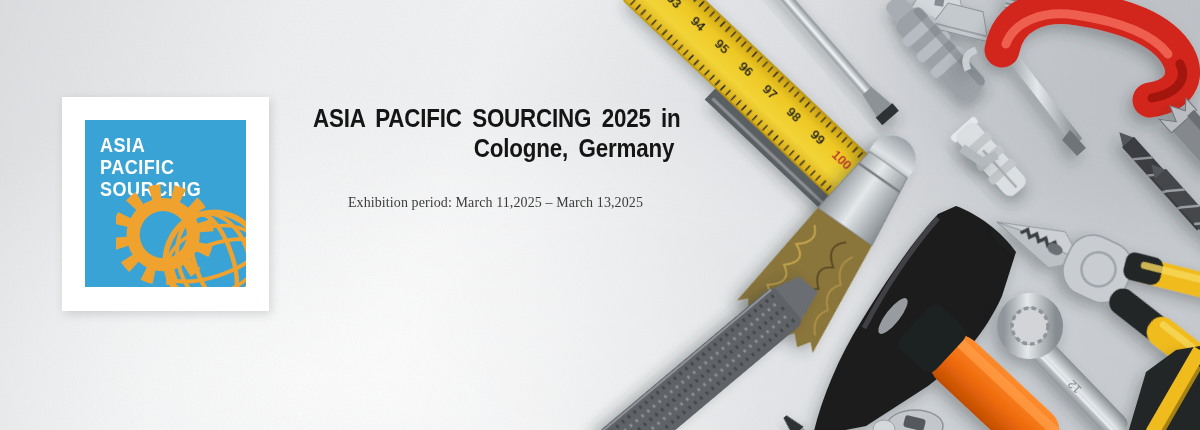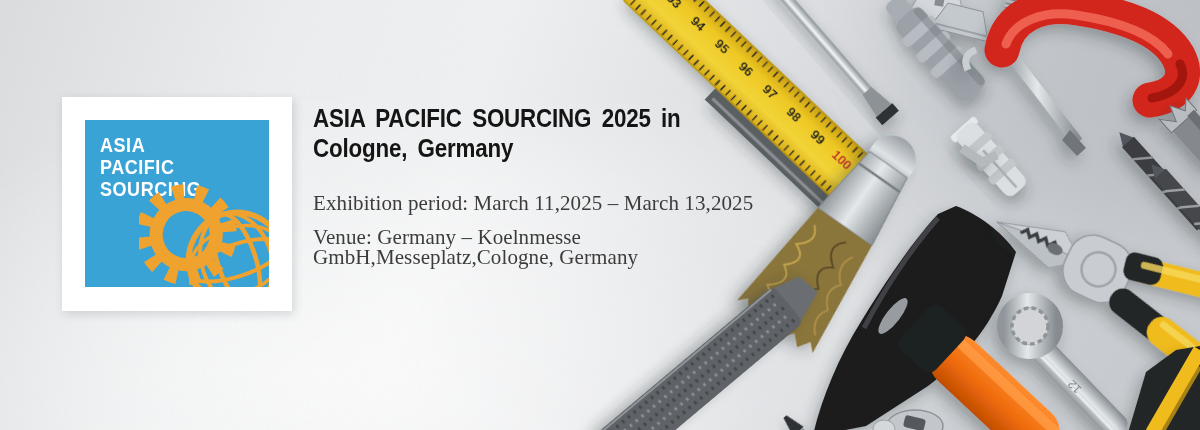--- a/index.html
+++ b/index.html
@@ -8,45 +8,45 @@
     width:1200px;height:430px;
     overflow:hidden;
     background:
       radial-gradient(ellipse 700px 450px at 26% 88%, rgba(255,255,255,.85), rgba(255,255,255,0) 65%),
       linear-gradient(108deg,#dcdee0 0%,#eef0f1 22%,#f2f3f4 38%,#dddfe2 62%,#cdd0d4 82%,#c6c9cd 100%);
     font-family:"Liberation Sans",sans-serif;
   }
   .art{position:absolute;left:0;top:0;z-index:1;}
   
   .logo-card{
-    position:absolute;left:62px;top:97px;width:230px;height:214px;
+    position:absolute;left:62px;top:97px;width:207px;height:214px;
     background:#ffffff;z-index:3;
     box-shadow:2px 3px 9px rgba(60,65,72,.18);
   }
   .logo-square{
     position:absolute;left:23px;top:23px;right:23px;bottom:24px;
     background:#3aa3d6;overflow:hidden;
   }
   .logo-text{
     position:absolute;left:15px;top:14px;
     color:#ffffff;font-weight:bold;font-size:20px;line-height:22px;
     letter-spacing:.6px;transform:scaleX(.9);transform-origin:left top;
     white-space:nowrap;
   }
   .logo-emblem{position:absolute;right:-30px;bottom:-38px;}
   
-  .copy{position:absolute;left:313px;top:103px;z-index:3;width:420px;}
+  .copy{position:absolute;left:313px;top:103px;z-index:3;width:420px;text-align:right;}
   .title{
     color:#151515;font-weight:bold;font-size:26px;line-height:30px;
     letter-spacing:-.2px;word-spacing:5px;
     transform:scaleX(.86);transform-origin:left top;white-space:nowrap;
   }
   .details{margin-top:30px;font-family:"Liberation Serif","DejaVu Serif",serif;
     color:#3c3c3c;width:330px;}
-  .details p{margin:0 0 14px 0;font-size:21px;line-height:20px;letter-spacing:.1px;}
+  .details p{margin:0 0 14px 0;font-size:14px;line-height:20px;letter-spacing:.1px;}
   .details p.nowrap{white-space:nowrap;}
 </style>
 </head>
 <body>
 
 <div class="banner">
 
   <svg class="art" width="1200" height="430" viewBox="0 0 1200 430">
     <defs>
       <filter id="noiseF" x="0" y="0" width="100%" height="100%">
@@ -284,17 +284,16 @@
     </div>
   </div>
 
   <div class="copy">
     <div class="title">
       <div>ASIA PACIFIC SOURCING 2025 in</div>
       <div>Cologne, Germany</div>
     </div>
     <div class="details">
       <p class="nowrap">Exhibition period: March 11,2025 – March 13,2025</p>
-      <p>Venue: Germany – Koelnmesse GmbH,Messeplatz,Cologne, Germany</p>
     </div>
   </div>
 
 </div>
 
 </body></html>

